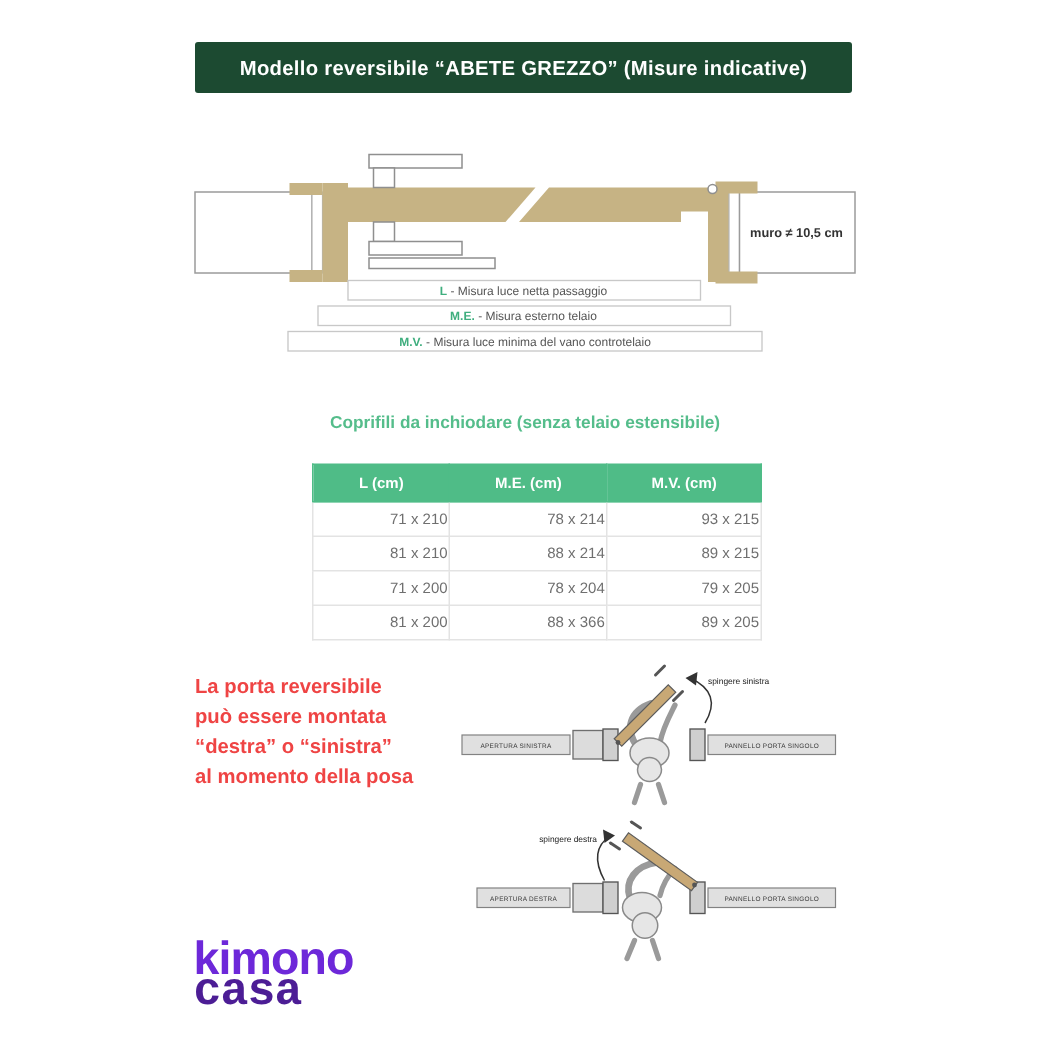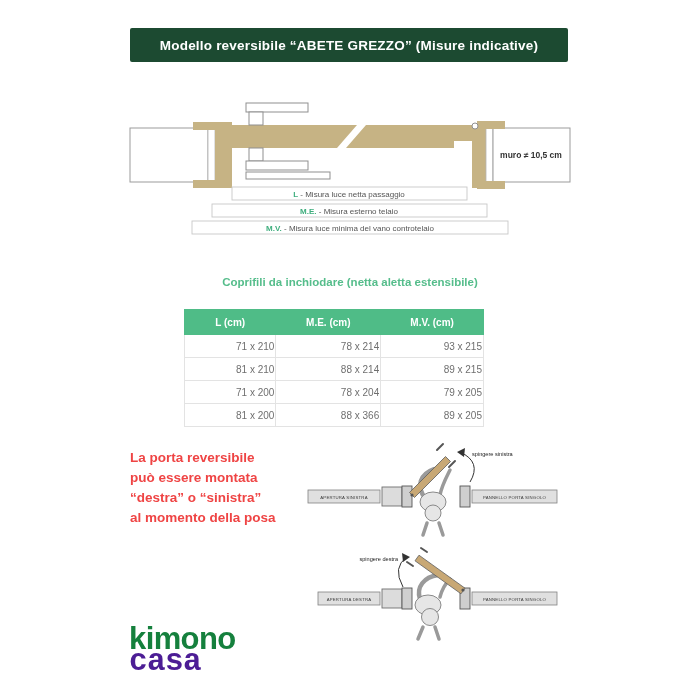--- a/index.html
+++ b/index.html
@@ -19,21 +19,21 @@
   .handle{fill:#ffffff;stroke:#8f8f8f;stroke-width:1;}
   .hinge{fill:#ffffff;stroke:#8f8f8f;stroke-width:1;}
   .muro{font:700 8.5px "Liberation Sans",sans-serif;fill:#333;text-anchor:middle;}
   .dimrect{fill:none;stroke:#c8c8c8;stroke-width:.9;}
   .dim{font:400 8px "Liberation Sans",sans-serif;fill:#555;text-anchor:middle;}
   .dim-abbr{fill:#3fae7e;font-weight:700;}
 
   
   .caption{position:absolute;left:120px;top:276px;width:460px;text-align:center;
     color:#55bd8b;font-size:11.5px;font-weight:700;}
-  .size-table{position:absolute;left:184px;top:309px;width:300px;border-collapse:collapse;
+  .size-table{position:absolute;left:208px;top:309px;width:300px;border-collapse:collapse;
     font-size:10px;border-radius:16px;}
   .size-table th{background:#4fbc87;color:#fff;font-weight:700;height:22px;border:1px solid #4fbc87;}
   .size-table td{color:#6f6f6f;text-align:right;height:20px;border:1px solid #e3e3e3;background:#fff;}
 
   
   .note{position:absolute;left:130px;top:448px;color:#ef4444;font-size:13.5px;
     font-weight:700;line-height:20px;white-space:pre-line;}
 
   
   .diag1{position:absolute;left:300px;top:440px;}
@@ -49,21 +49,21 @@
   .arm2{fill:none;stroke:#9a9a9a;stroke-width:3.5;stroke-linecap:round;}
   .foot{stroke:#9a9a9a;stroke-width:3.5;stroke-linecap:round;}
   .darrow{fill:none;stroke:#333;stroke-width:1;}
   .ahead{fill:#333;}
   .hmark{stroke:#555;stroke-width:2;stroke-linecap:round;}
   .hdot{fill:#555;}
 
   
   .logo{position:absolute;left:129px;top:627px;font-weight:800;font-size:31px;
     line-height:23px;letter-spacing:-.6px;}
-  .logo .l1{color:#15803d;display:block;}
+  .logo .l1{color:#6d28d9;display:block;}
   .logo .l2{color:#4c1d95;display:block;font-family:Liberation Mono, monospace;}
 </style>
 </head>
 <body>
 
 <div id="canvas">
 
   <div class="header-bar">
     <span class="title">Modello reversibile “ABETE GREZZO” (Misure indicative)</span>
   </div>
@@ -109,21 +109,21 @@
     <g>
       <rect class="dimrect" x="92" y="109" width="275" height="13"></rect>
       <text class="dim" x="229" y="118.5"><tspan class="dim-abbr">M.E.</tspan><tspan> - Misura esterno telaio</tspan></text>
     </g>
     <g>
       <rect class="dimrect" x="72" y="126" width="316" height="13"></rect>
       <text class="dim" x="230" y="135.5"><tspan class="dim-abbr">M.V.</tspan><tspan> - Misura luce minima del vano controtelaio</tspan></text>
     </g>
   </svg>
 
-  <div class="caption">Coprifili da inchiodare (netta aletta estensibile)</div>
+  <div class="caption">Coprifili da inchiodare (senza telaio estensibile)</div>
 
   <table class="size-table">
     <thead>
       <tr>
         <th>L (cm)</th>
         <th>M.E. (cm)</th>
         <th>M.V. (cm)</th>
       </tr>
     </thead>
     <tbody>

